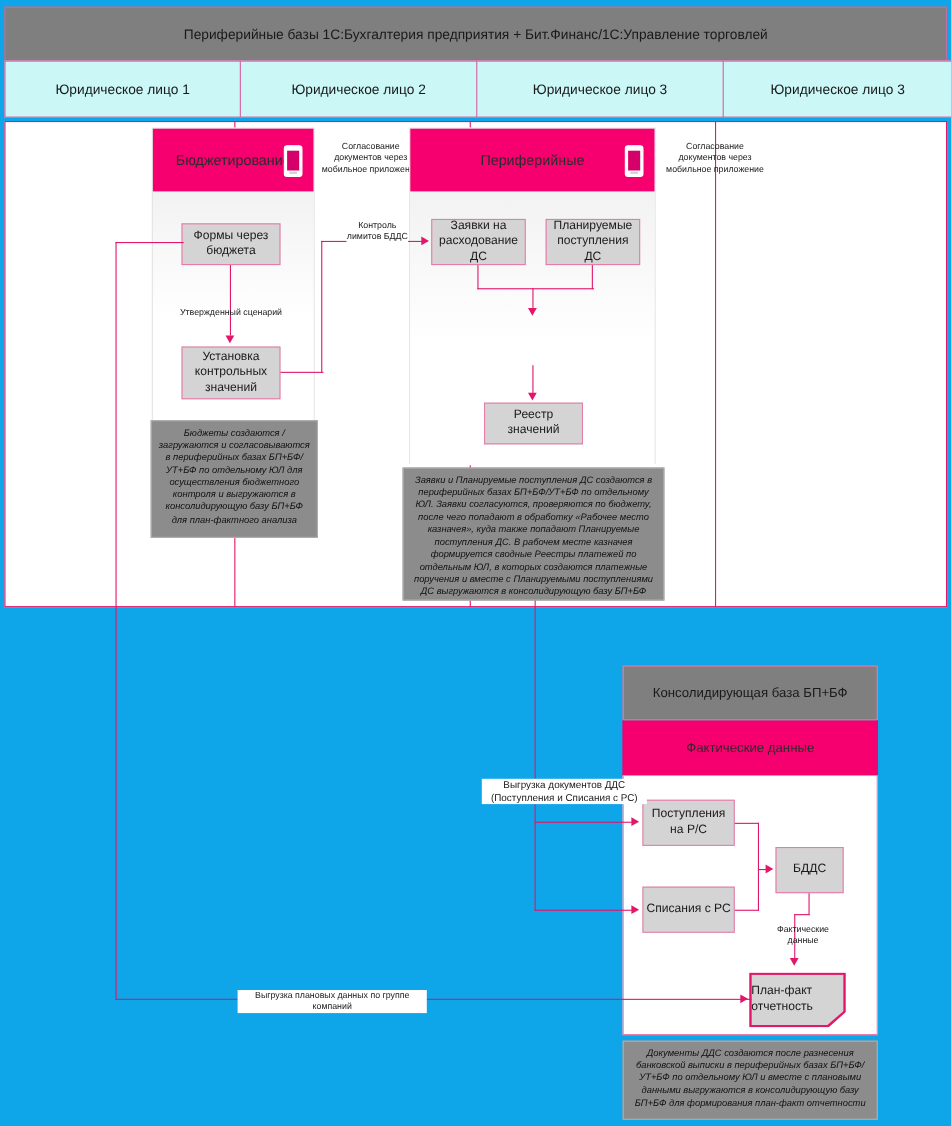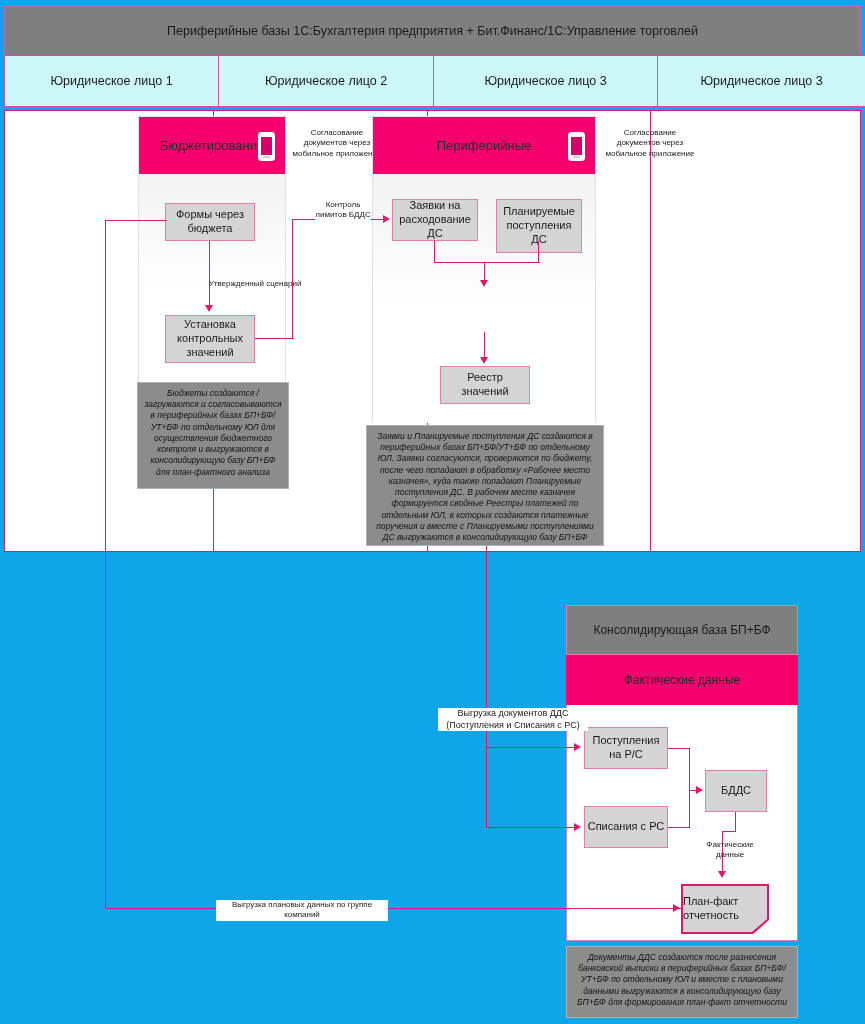--- a/index.html
+++ b/index.html
@@ -132,38 +132,38 @@
     <div class="panel-body" style="height:211px;"></div>
   </div>
 
   <div class="lbl" style="left:288px;top:128px;width:98px;">Согласование документов через мобильное приложение</div>
 
   <div class="abs node" style="left:165px;top:203px;width:90px;height:38px;">Формы через бюджета</div>
   <div class="abs node" style="left:165px;top:315px;width:90px;height:48px;">Установка контрольных значений</div>
 
   <div class="abs ln lnv" style="left:209px;top:241px;height:64px;"></div>
   <div class="abs arrow arr-d" style="left:205px;top:305px;"></div>
-  <div class="lbl" style="left:160px;top:279px;width:100px;margin-left:45px;">Утвержденный сценарий</div>
+  <div class="lbl" style="left:160px;top:279px;width:100px;">Утвержденный сценарий</div>
 
   <div class="abs note" style="left:137px;top:382px;width:152px;height:107px;">Бюджеты создаются / загружаются и согласовываются в периферийных базах БП+БФ/УТ+БФ по отдельному ЮЛ для осуществления бюджетного контроля и выгружаются в консолидирующую базу БП+БФ для план-фактного анализа</div>
 
   <div class="abs panel" style="left:372px;top:116px;width:224px;height:306px;">
     <div class="panel-head" style="height:57px;">
       <span>Периферийные</span>
       <span class="phone" style="right:10px;top:15px;">
           <span class="screen"></span>
         </span>
     </div>
     <div class="panel-body" style="height:249px;"></div>
   </div>
 
   <div class="lbl" style="left:601px;top:128px;width:98px;">Согласование документов через мобильное приложение</div>
 
   <div class="abs node" style="left:392px;top:199px;width:86px;height:42px;">Заявки на расходование ДС</div>
-  <div class="abs node" style="left:496px;top:199px;width:86px;height:54px;">Планируемые поступления ДС</div>
+  <div class="abs node" style="left:496px;top:199px;width:86px;height:42px;">Планируемые поступления ДС</div>
   <div class="abs node" style="left:440px;top:366px;width:90px;height:38px;">Реестр значений</div>
 
   <div class="abs ln lnv" style="left:434px;top:241px;height:22px;"></div>
   <div class="abs ln lnv" style="left:538px;top:241px;height:22px;"></div>
   <div class="abs ln lnh" style="left:434px;top:262px;width:106px;"></div>
   <div class="abs ln lnv" style="left:484px;top:262px;height:20px;"></div>
   <div class="abs arrow arr-d" style="left:480px;top:280px;"></div>
 
   <div class="abs ln lnv" style="left:484px;top:332px;height:26px;"></div>
   <div class="abs arrow arr-d" style="left:480px;top:357px;"></div>

